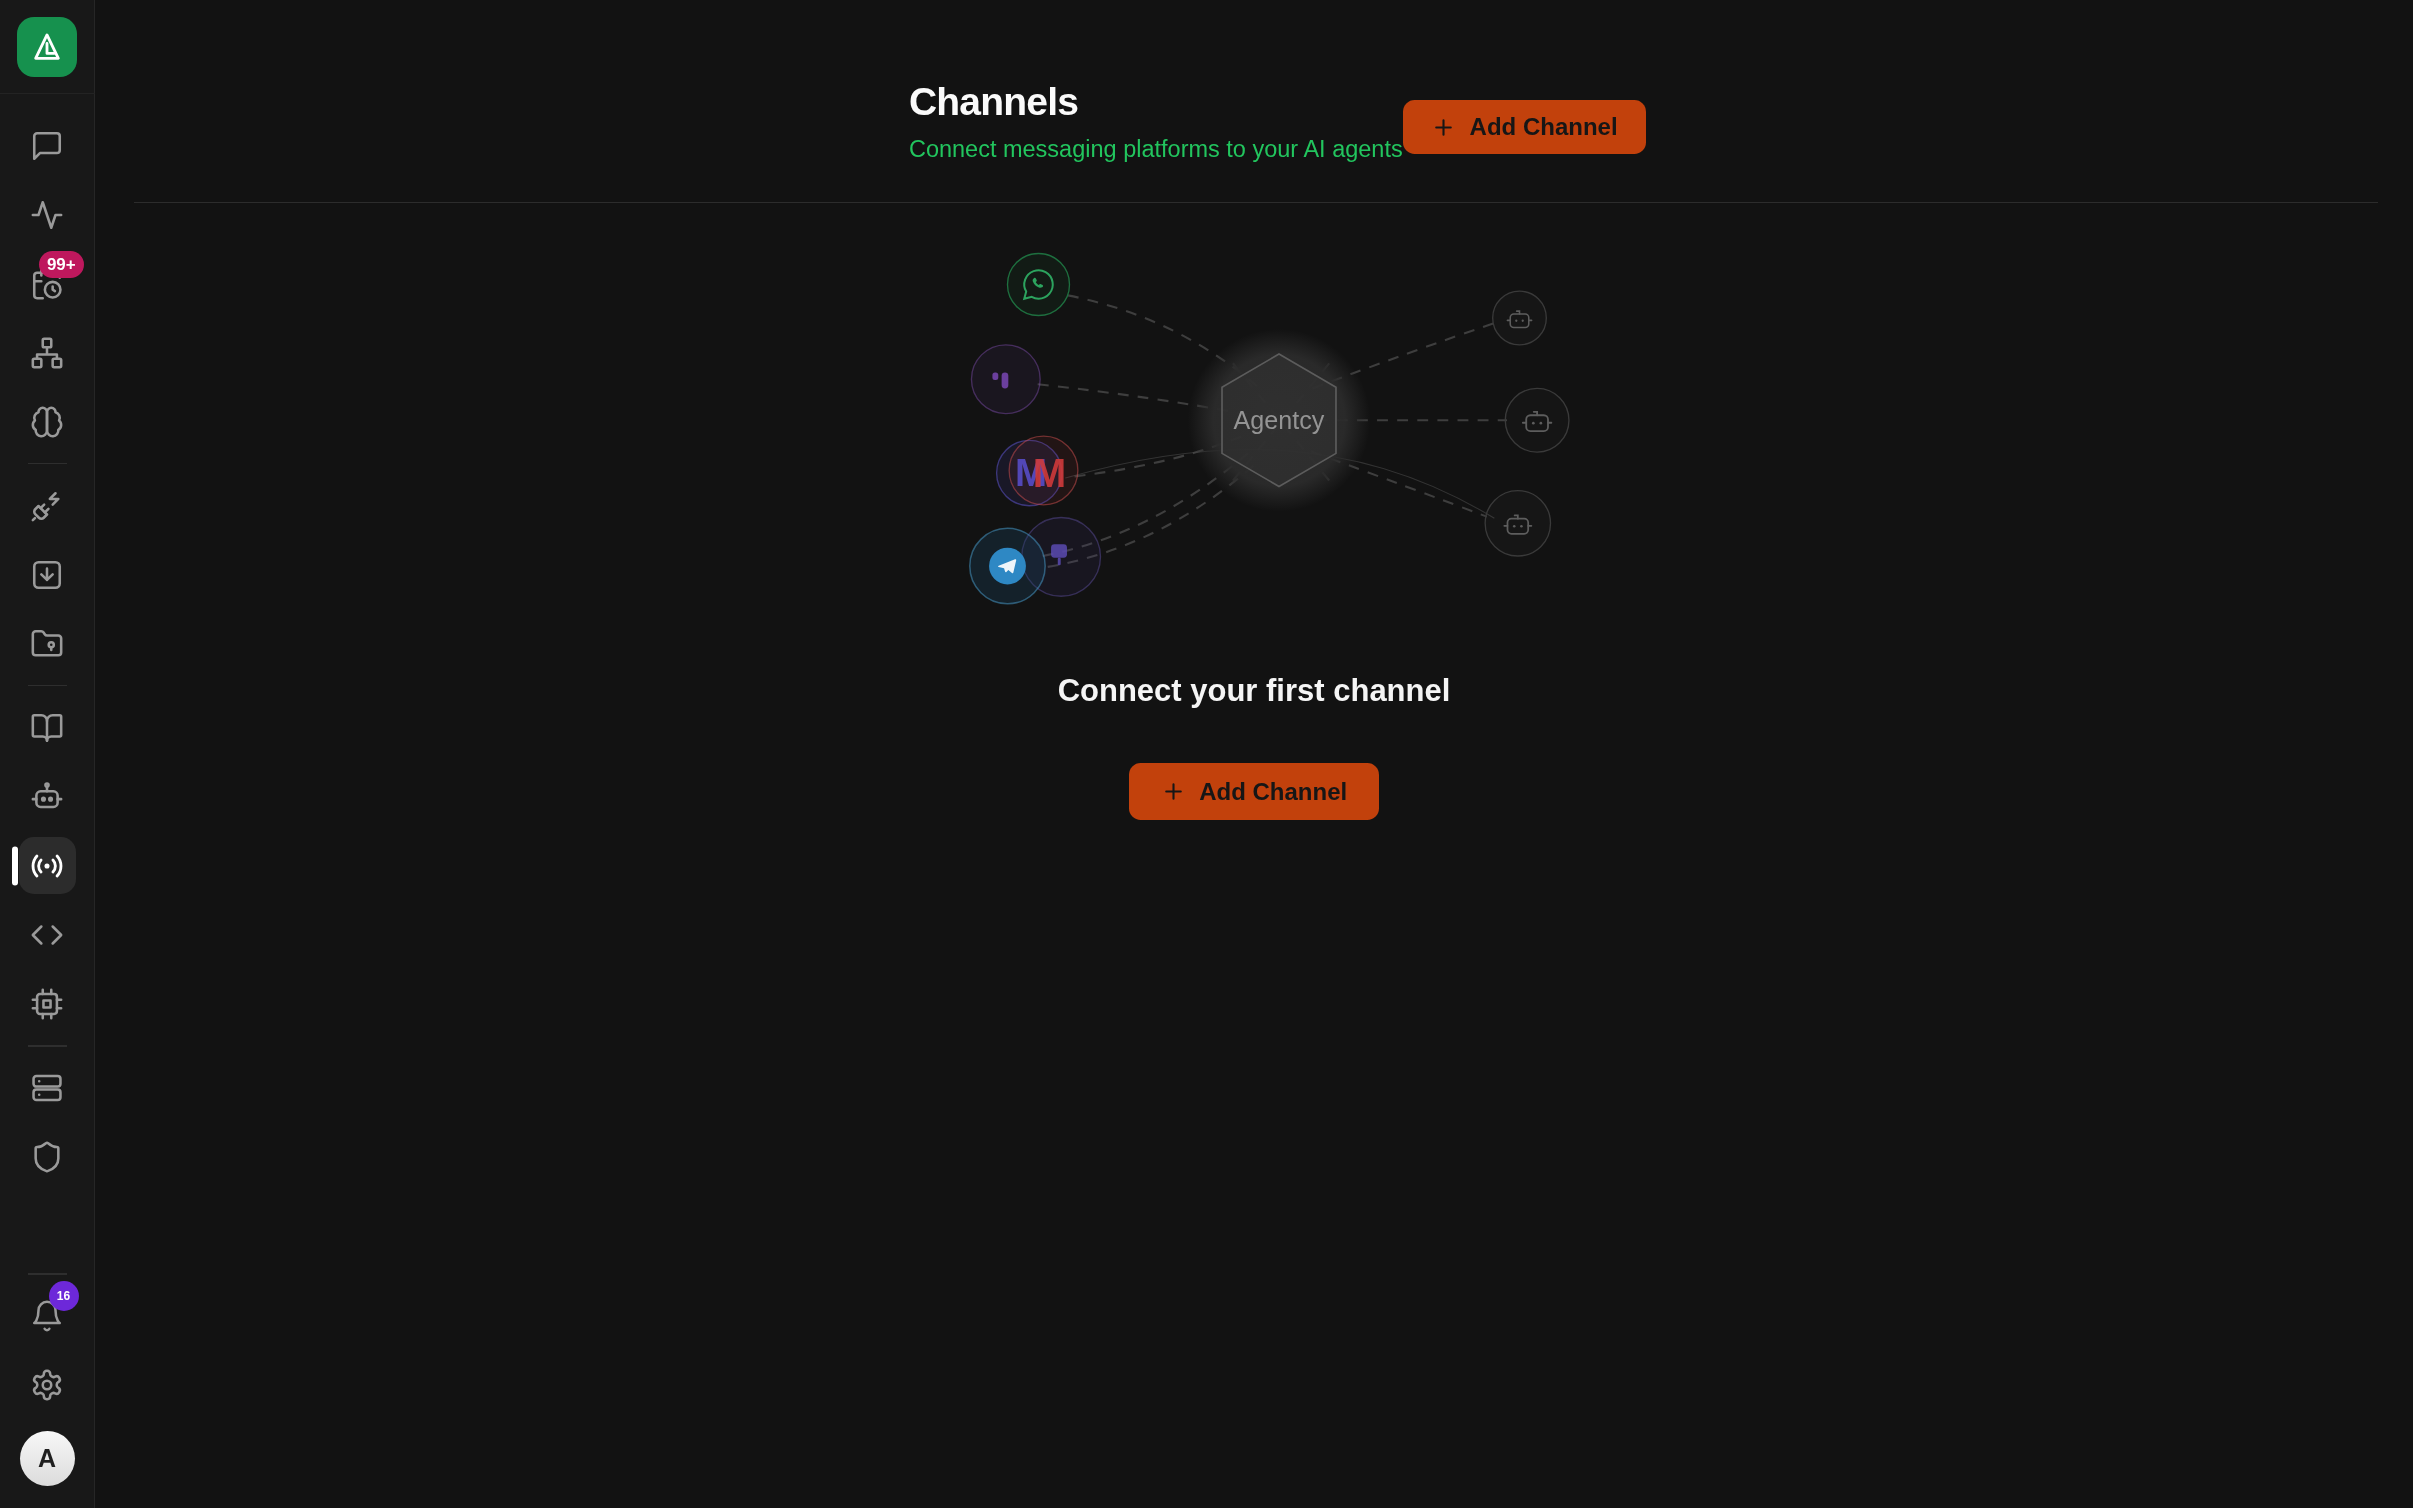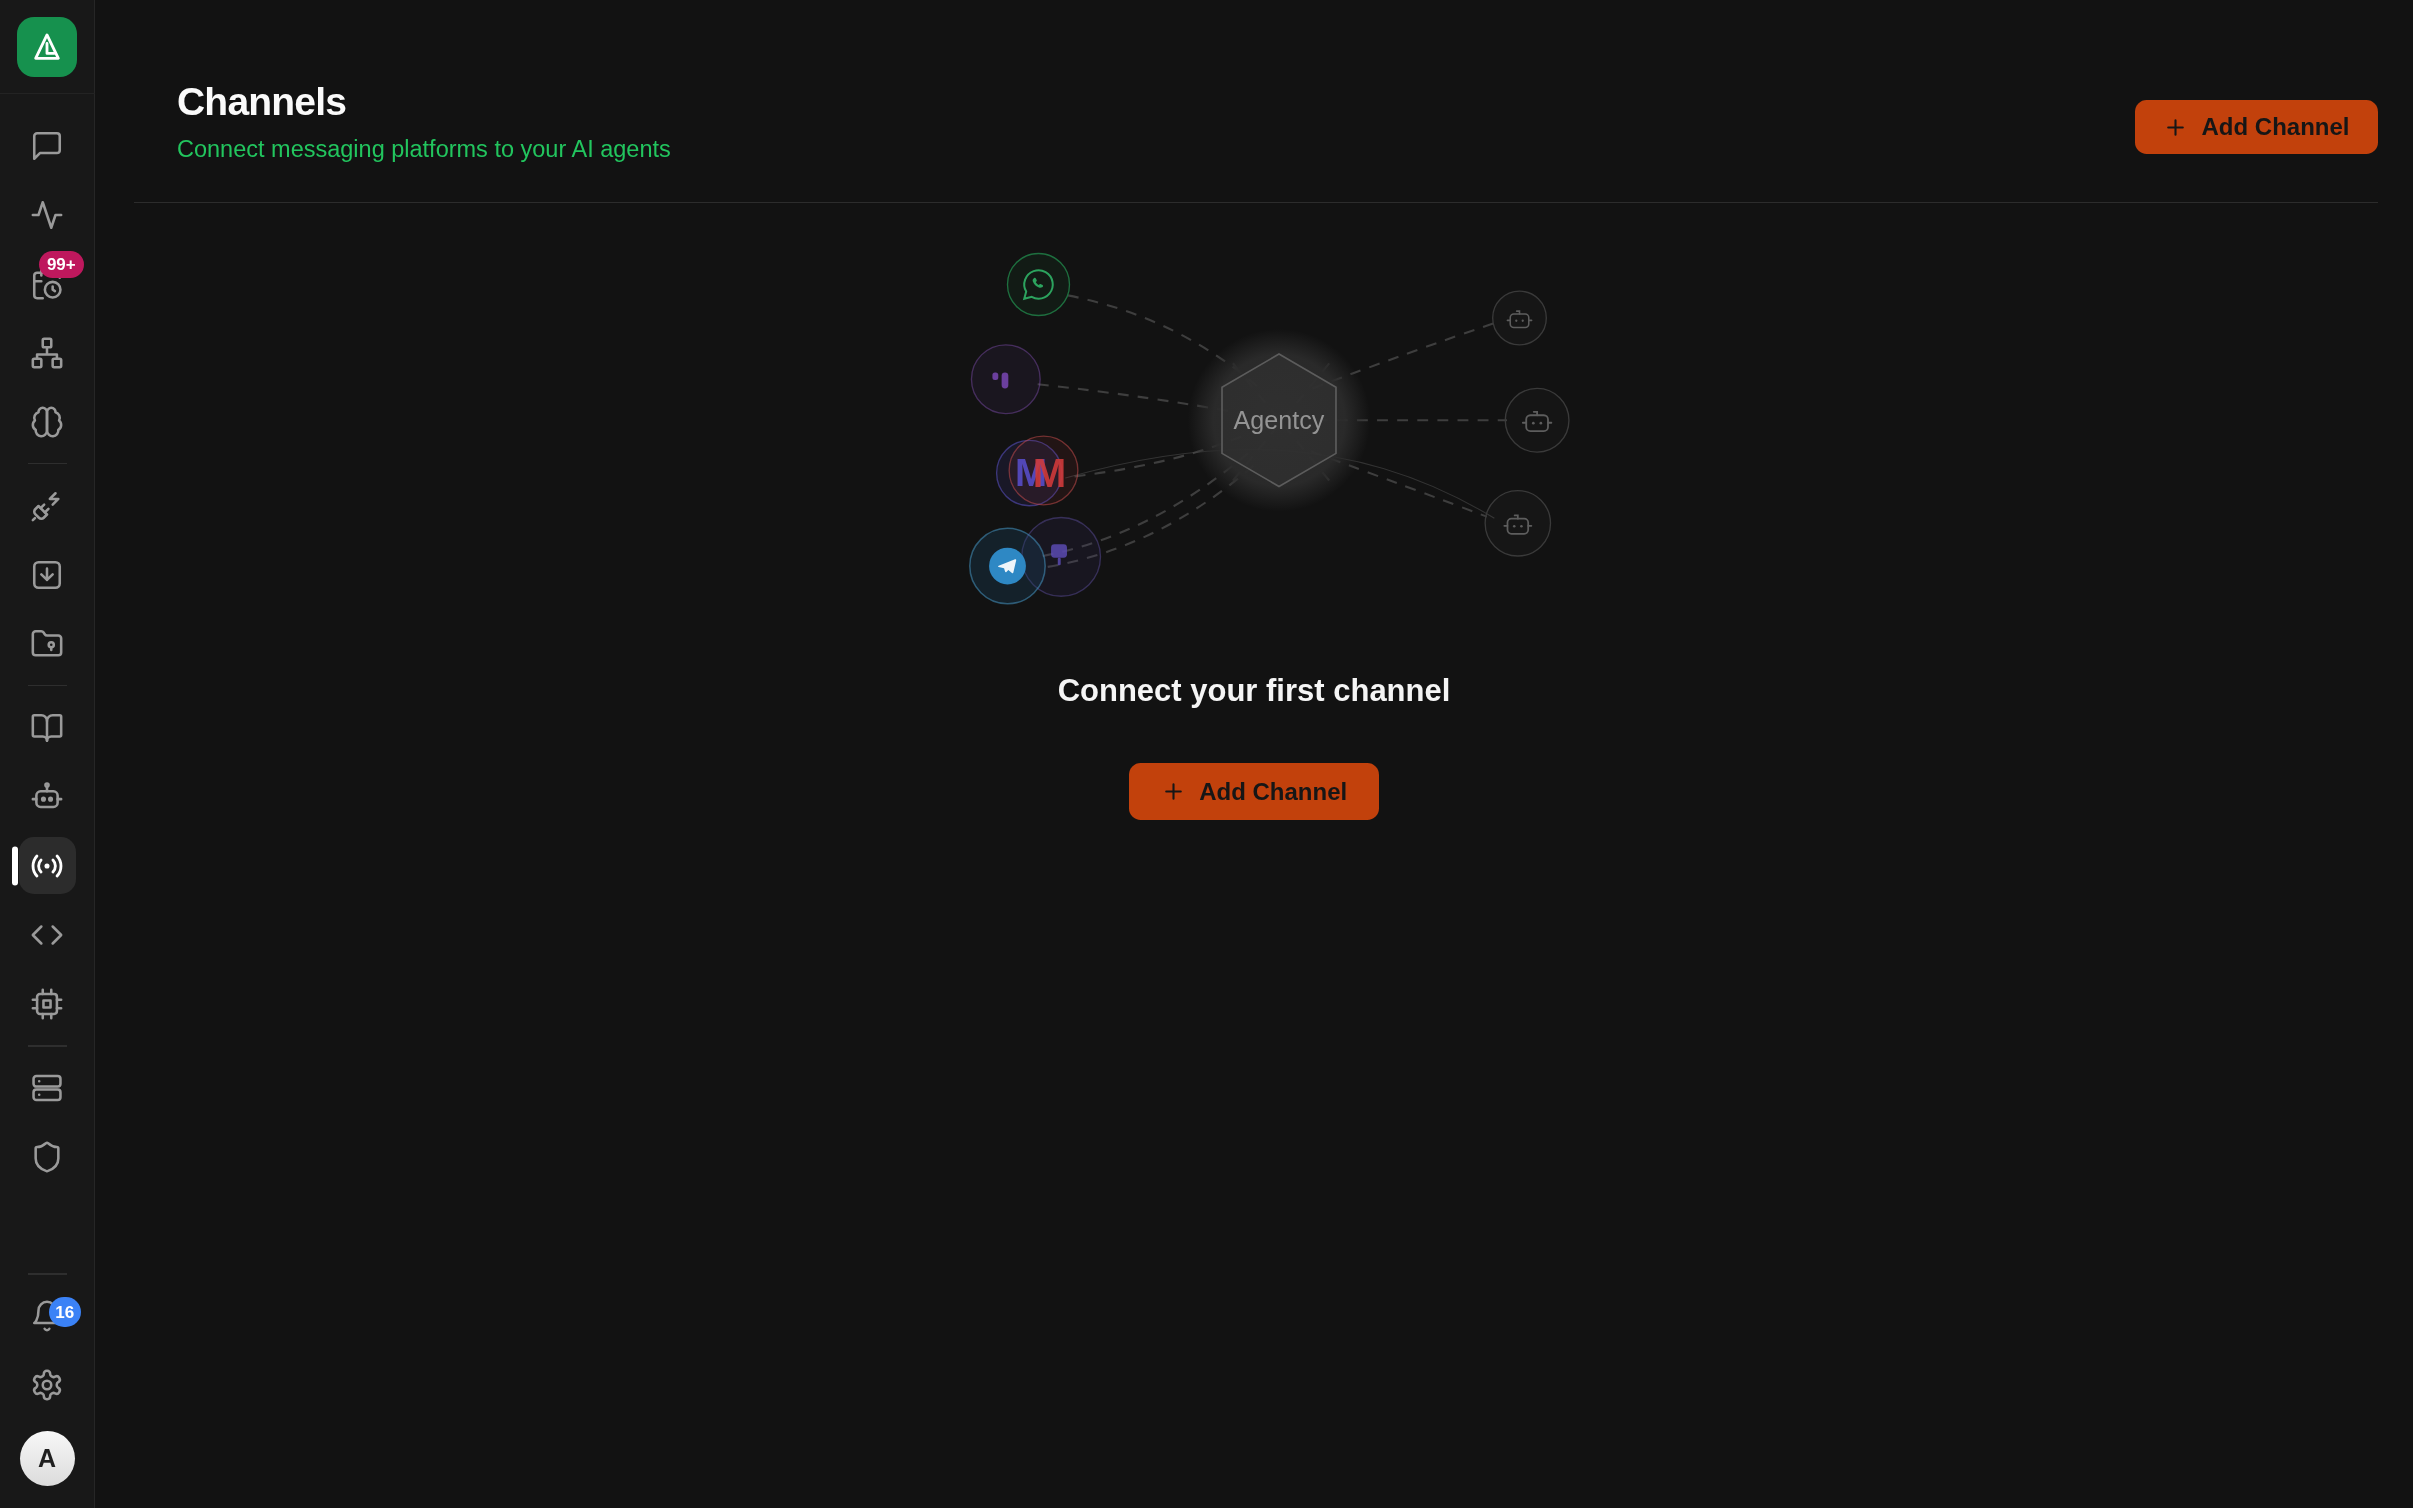--- a/index.html
+++ b/index.html
@@ -13,26 +13,26 @@
   .nav { display:flex; flex-direction:column; align-items:center; width:95px; padding-top:17px; }
   .nav-item { position:relative; width:95px; height:69px; display:flex; align-items:center; justify-content:center; color:#9a9a9a; cursor:pointer; }
   .nav-item .tile { width:57px; height:57px; border-radius:15px; display:flex; align-items:center; justify-content:center; }
   .nav-item.active { color:#ffffff; }
   .nav-item.active .tile { background:#2c2c2c; }
   .nav-item.active::before { content:""; position:absolute; left:12.6px; top:50%; transform:translateY(-50%); width:5.9px; height:39px; border-radius:4.2px; background:#ffffff; }
   .nav-divider { width:39px; height:1.7px; background:#2e2e2e; margin:6.7px auto; }
   .sidebar-bottom { margin-top:auto; display:flex; flex-direction:column; align-items:center; padding-bottom:22px; }
   .badge { position:absolute; color:#ffffff; font-weight:700; display:flex; align-items:center; justify-content:center; border-radius:837px; line-height:1; }
   .badge-events { top:1.7px; left:39px; background:#be185d; font-size:17px; padding:5px 8.4px; }
-  .badge-alerts { top:16px; left:49px; background:#3b82f6; font-size:17px; min-width:30px; height:30px; padding:0 6.7px; }
+  .badge-alerts { top:0px; left:49px; background:#6d28d9; font-size:12px; min-width:30px; height:30px; padding:0 6.7px; }
   .avatar { width:55px; height:55px; border-radius:50%; background:linear-gradient(180deg,#f7f7f7,#dcdcdc); color:#1f1f1f; font-size:25px; font-weight:700; display:flex; align-items:center; justify-content:center; margin-top:11.7px; cursor:pointer; }
 
   
   .main { flex:1; display:flex; flex-direction:column; }
-  .page-header { display:flex; justify-content:space-between; align-items:flex-start; padding:80px 35px 0 82px; }
+  .page-header { display:flex; justify-content:center; align-items:flex-start; padding:80px 35px 0 82px; }
   .page-title { color:#fafafa; font-size:39px; font-weight:700; letter-spacing:-0.8px; }
   .page-subtitle { color:#22c55e; font-size:23.5px; margin-top:12px; }
   .btn { display:inline-flex; align-items:center; gap:13.4px; background:#c2410c; color:#161616; border:none; border-radius:11.7px; font-family:"Liberation Sans",sans-serif; font-size:24px; font-weight:600; cursor:pointer; }
   .btn-top { height:54px; padding:0 28.5px; margin-top:20px; }
   .header-divider { border-top:1.7px solid #2c2c2c; margin:39px 35px 0 39px; }
 
   .empty { display:flex; flex-direction:column; align-items:center; margin-top:22px; }
   .illustration { transform:translateX(25px); }
   .empty-heading { color:#f5f5f5; font-size:31px; font-weight:700; margin-top:29px; }
   .empty-desc { color:#9c9c9c; font-size:23.5px; line-height:1.45; text-align:center; width:737px; margin-top:18.4px; }

